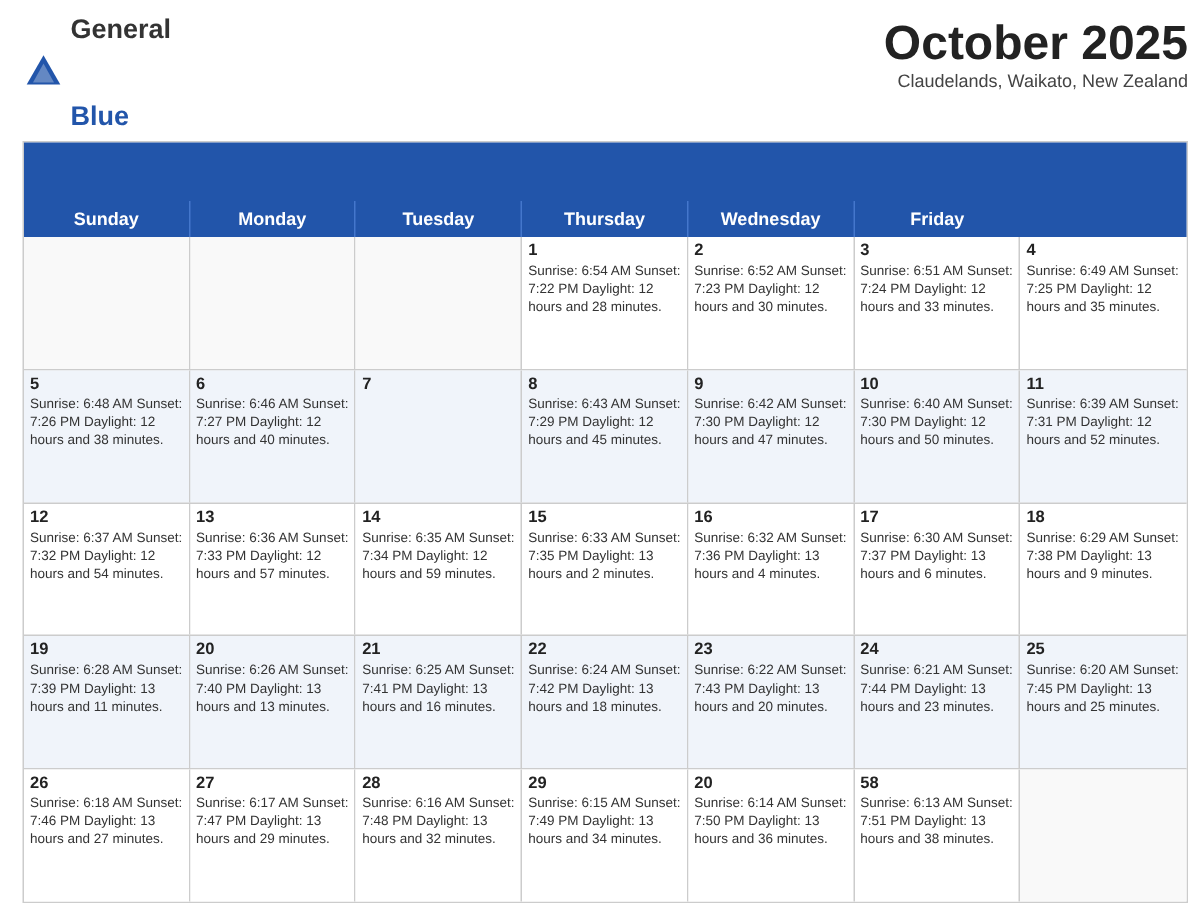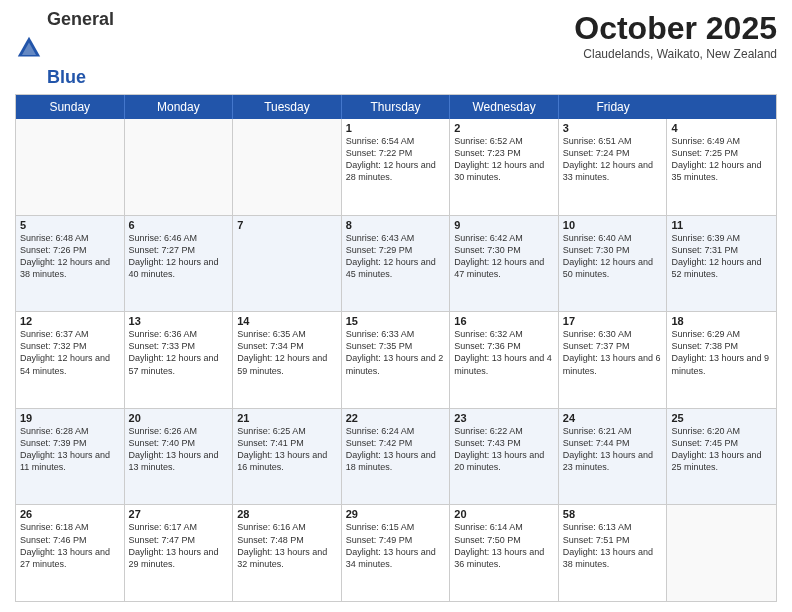--- a/index.html
+++ b/index.html
@@ -6,21 +6,21 @@
     body {
       font-family: Arial, sans-serif;
       background: #fff;
       width: 792px;
       height: 612px;
       overflow: hidden;
     }
     .page {
       width: 792px;
       height: 612px;
-      padding: 10px 15px 10px 15px;
+      padding: 10px 0 10px 15px;
       display: flex;
       flex-direction: column;
     }
     .header {
       display: flex;
       justify-content: space-between;
       align-items: flex-start;
       margin-bottom: 8px;
     }
     .logo {
@@ -60,24 +60,25 @@
       border: 1px solid #ccc;
     }
     .cal-header {
       display: grid;
       grid-template-columns: repeat(7, 1fr);
       background: #2255aa;
     }
     .cal-header-cell {
       color: #fff;
       font-size: 12px;
-      font-weight: normal;
+      font-weight: bold;
       padding: 5px 4px;
       text-align: center;
       border-right: 1px solid #4477cc;
+      margin-top: 39px;
     }
     .cal-header-cell:last-child { border-right: none; }
     .cal-body {
       flex: 1;
       display: flex;
       flex-direction: column;
     }
     .cal-row {
       display: grid;
       grid-template-columns: repeat(7, 1fr);

